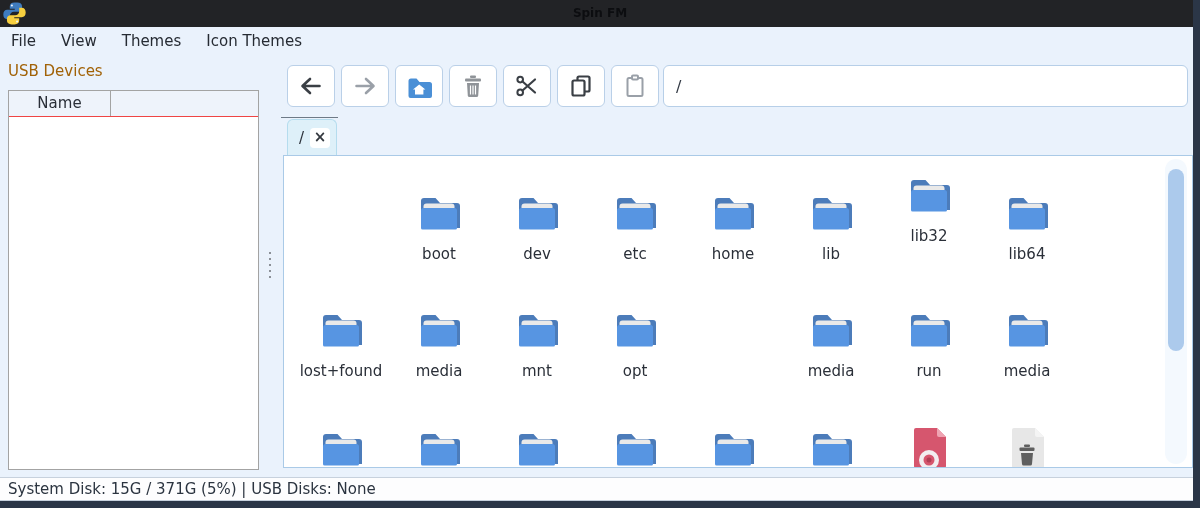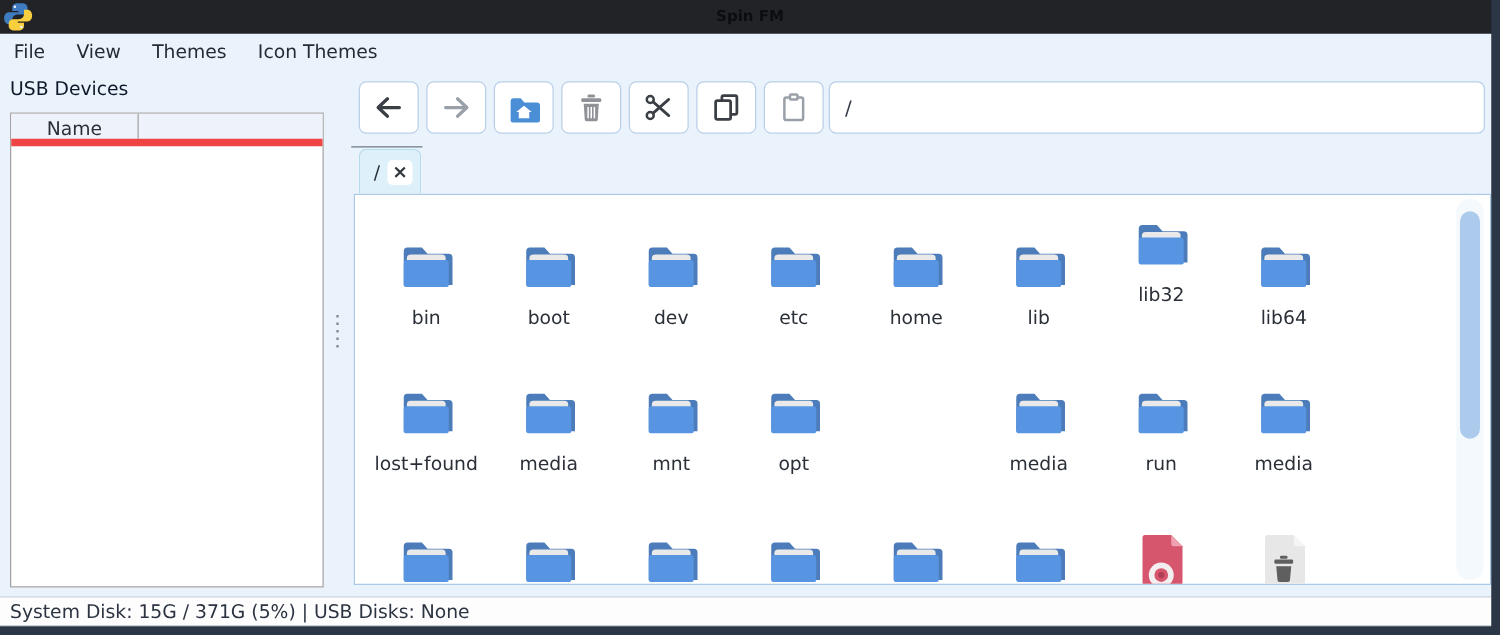--- a/index.html
+++ b/index.html
@@ -17,24 +17,24 @@
   .edge-right  { position:absolute; right:0; top:0; width:7px; height:508px; background:#2b3647; z-index:50; }
   .edge-bottom { position:absolute; left:0; top:501px; width:1200px; height:7px; background:#2b3647; z-index:50; }
 
   
   .menubar { position:absolute; left:0; top:27px; width:1193px; height:27px;
     display:flex; align-items:center; gap:25px; padding-left:11px;
     font-size:15px; color:#262b33; }
   .menubar .mitem { cursor:default; }
 
   
-  .usb-title { position:absolute; left:8px; top:62px; font-size:15px; color:#0f172a; }
+  .usb-title { position:absolute; left:8px; top:62px; font-size:15px; color:#a16207; }
   .usb-table { position:absolute; left:8px; top:90px; width:251px; height:380px;
     background:#fff; border:1px solid #a3a3a3; }
-  .usb-head { display:flex; height:26px; background:#eef3fb; border-bottom:6px solid #ef4444; }
+  .usb-head { display:flex; height:26px; background:#eef3fb; border-bottom:1px solid #ef4444; }
   .usb-head .hc { font-size:15px; color:#2a2f38; text-align:center; line-height:25px; }
   .usb-head .hc.c1 { width:102px; border-right:1px solid #a3a3a3; }
   .usb-head .hc.c2 { flex:1; }
 
   
   .splitter { position:absolute; left:266px; top:90px; width:10px; height:380px; cursor:col-resize; }
   .splitter .dots { position:absolute; left:3px; top:162px; }
   .splitter .dots i { display:block; width:2px; height:2px; background:#8b9097; margin:0 0 4px 0; }
 
   
@@ -181,26 +181,20 @@
   <input class="pathbox" value="/" style="">
 
   <div class="tabline"></div>
   <div class="tab">
     <span class="tlabel">/</span>
     <span class="tclose">×</span>
   </div>
 
   <div class="fileview">
 
-    <div class="fitem" style="left:8px;top:32px">
-      <svg class="fico" viewBox="0 0 48 48">
-          <use href="#i-folder"></use>
-        </svg>
-      <div class="flabel">bin</div>
-    </div>
     <div class="fitem" style="left:106px;top:32px">
       <svg class="fico" viewBox="0 0 48 48">
           <use href="#i-folder"></use>
         </svg>
       <div class="flabel">boot</div>
     </div>
     <div class="fitem" style="left:302px;top:32px">
       <svg class="fico" viewBox="0 0 48 48">
           <use href="#i-folder"></use>
         </svg>

